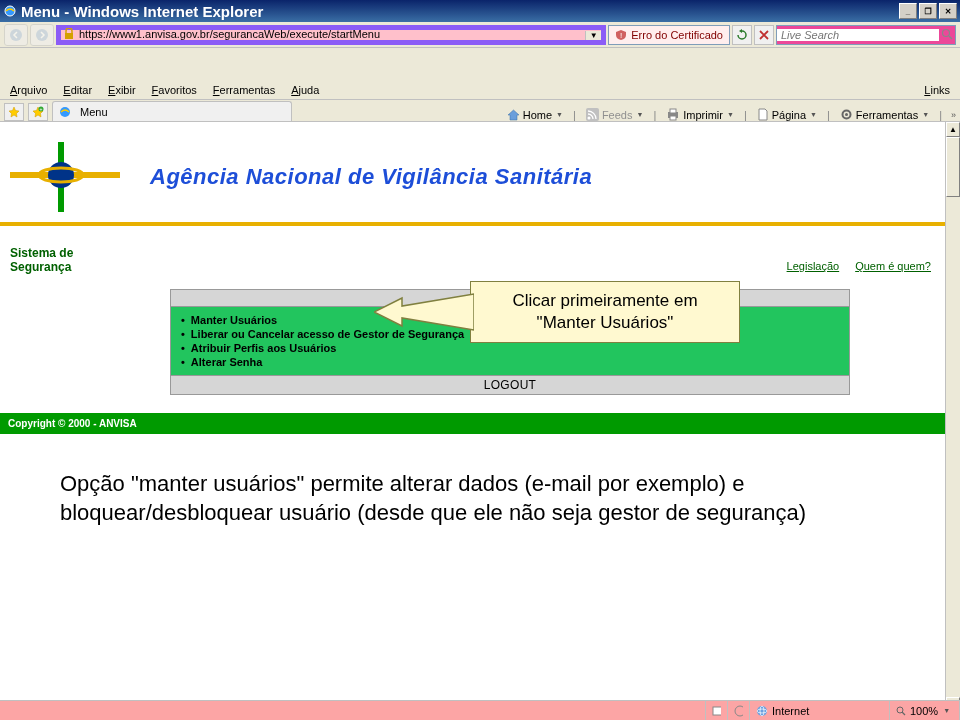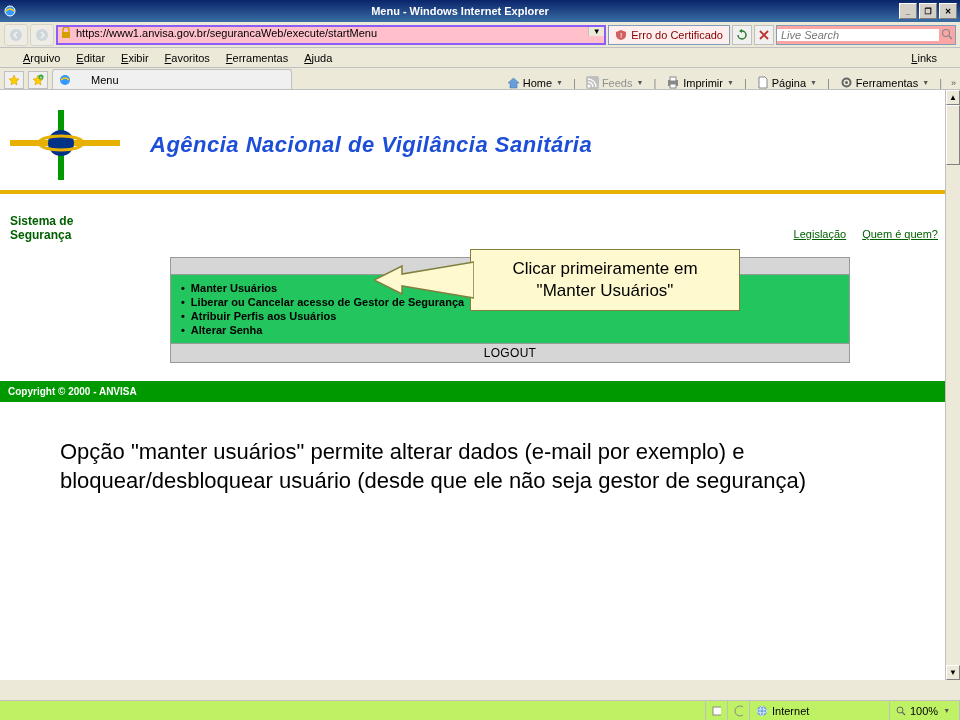--- a/index.html
+++ b/index.html
@@ -1,80 +1,80 @@
 <!DOCTYPE html>
 <html><head>
 <meta charset="utf-8">
 <style>
 * { margin: 0; padding: 0; box-sizing: border-box; font-family: Tahoma, Arial, sans-serif; }
 body { width: 960px; height: 720px; background: #ece9d8; overflow: hidden; font-size: 11px; }
 
 .titlebar { height: 22px; background: linear-gradient(#0a246a, #3a6ea5); color: #fff; display: flex; align-items: center; padding: 0 3px; }
 .titlebar .ie-icon { width: 14px; height: 14px; margin-right: 4px; display: inline-flex; align-items: center; justify-content: center; }
-.titlebar .title { flex: 1; font-size: 11px; font-weight: bold; text-align: center; }
+.titlebar .title { flex: 1; font-size: 15px; font-weight: bold; }
 .titlebar .win-btns { display: flex; gap: 2px; }
 .titlebar .win-btn { width: 18px; height: 16px; background: #d4d0c8; border: 1px solid #fff; border-right-color: #808080; border-bottom-color: #808080; display: flex; align-items: center; justify-content: center; font-size: 8px; font-weight: bold; color: #000; }
 
 .toolbar-row { height: 26px; background: #ece9d8; border-bottom: 1px solid #c0c0c0; display: flex; align-items: center; padding: 0 4px; gap: 2px; }
 .nav-btn { width: 24px; height: 22px; border: 1px solid #c0c0c0; background: #f0f0f0; border-radius: 3px; display: flex; align-items: center; justify-content: center; }
 .nav-btn.disabled { opacity: 0.5; }
-.addr-wrap { flex: 1; display: flex; align-items: flex-start; height: 20px; border: 2px solid #8b5cf6; background: #ffc0cb; }
+.addr-wrap { flex: 1; display: flex; align-items: flex-end; height: 20px; border: 5px solid #8b5cf6; background: #ffc0cb; }
 .addr-wrap .lock { width: 16px; display: flex; align-items: center; justify-content: center; }
 .addr-wrap input { flex: 1; border: none; background: transparent; font-size: 11px; padding: 0 2px; outline: none; }
 .addr-wrap .dd { width: 16px; background: #ece9d8; border-left: 1px solid #c0c0c0; display: flex; align-items: center; justify-content: center; font-size: 8px; }
 .cert-err { height: 20px; border: 1px solid #7f9db9; background: #ffeeee; padding: 0 6px; display: flex; align-items: center; gap: 4px; color: #800000; font-size: 11px; }
 .small-btn { width: 20px; height: 20px; border: 1px solid #c0c0c0; background: #f0f0f0; display: flex; align-items: center; justify-content: center; }
-.search-wrap { display: flex; align-items: center; height: 20px; border: 1px solid #7f9db9; background: #fca5a5; width: 180px; }
+.search-wrap { display: flex; align-items: center; height: 20px; border: 1px solid #7f9db9; background: #ec4899; width: 180px; }
 .search-wrap input { flex: 1; border: none; font-size: 11px; padding: 0 4px; outline: none; color: #888; font-style: italic; }
 
-.menubar { height: 20px; background: #ece9d8; display: flex; align-items: center; padding: 0 15px; border-bottom: 1px solid #c0c0c0; }
+.menubar { height: 20px; background: #ece9d8; display: flex; align-items: center; padding: 0 2px; border-bottom: 1px solid #c0c0c0; margin-top: 32px; }
 .menubar span { padding: 0 8px; font-size: 11px; text-decoration: underline; text-decoration-color: transparent; cursor: default; }
 .menubar span:first-letter { text-decoration: underline; }
 .menubar .spacer { flex: 1; margin-left: auto; }
 
 .tabbar { height: 22px; background: #ece9d8; display: flex; align-items: flex-end; padding: 0 4px; border-bottom: 1px solid #c0c0c0; gap: 4px; }
 .fav-btn { width: 20px; height: 18px; border: 1px solid #c0c0c0; background: #f0f0f0; display: flex; align-items: center; justify-content: center; }
-.tab { height: 20px; background: #f0f0f0; border: 1px solid #c0c0c0; border-bottom: none; padding: 0 10px 0 6px; display: flex; align-items: center; gap: 20px; font-size: 11px; border-radius: 3px 3px 0 0; min-width: 240px; }
+.tab { height: 20px; background: #f0f0f0; border: 1px solid #c0c0c0; border-bottom: none; padding: 0 10px 0 6px; display: flex; align-items: center; gap: 9px; font-size: 11px; border-radius: 3px 3px 0 0; min-width: 240px; }
 .tabbar .right-cmds { margin-left: auto; display: flex; align-items: center; gap: 6px; font-size: 11px; }
 .right-cmds .cmd { display: flex; align-items: center; gap: 3px; padding: 0 2px; }
 .right-cmds .cmd.disabled { color: #909090; }
 .right-cmds .sep { color: #888; margin: 0 2px; }
 .dd-arrow { font-size: 7px; color: #555; margin-left: 1px; }
 
 .content { position: relative; width: 960px; height: 590px; background: #fff; }
 .content-inner { position: absolute; top: 0; left: 0; right: 15px; bottom: 0; background: #fff; }
 .scrollbar-v { position: absolute; right: 0; top: 0; bottom: 0; width: 15px; background: #ece9d8; border-left: 1px solid #c0c0c0; }
 .scrollbar-v .sbtn { height: 15px; background: #ece9d8; border: 1px solid #fff; border-right-color: #808080; border-bottom-color: #808080; display: flex; align-items: center; justify-content: center; font-size: 8px; }
 .scrollbar-v .thumb { height: 60px; background: #ece9d8; border: 1px solid #fff; border-right-color: #808080; border-bottom-color: #808080; margin-top: 0; }
 
 .hdr-logo { display: flex; align-items: center; padding: 20px 10px 10px 10px; gap: 30px; }
 .logo-box { width: 110px; height: 70px; position: relative; }
 .hdr-title { font-size: 22px; font-weight: bold; color: #1d4ed8; font-style: italic; letter-spacing: 0.5px; }
 .yellow-bar { height: 4px; background: #e8b000; margin: 0 0 20px 0; }
 
-.sys-row { display: flex; padding: 0 7px 8px 10px; align-items: flex-start; justify-content: center; }
+.sys-row { display: flex; padding: 0 14px 8px 10px; align-items: flex-start; justify-content: center; }
 .sys-title { color: #006000; font-weight: bold; font-size: 12px; line-height: 1.2; }
 .sys-links { margin-left: auto; display: flex; gap: 16px; align-items: flex-end; padding-top: 14px; }
 .sys-links a { color: #006000; font-size: 11px; text-decoration: underline; }
 
 .menu-box { width: 680px; margin: 6px 10px 0 170px; background: #22c55e; border: 1px solid #999; }
 .menu-box .mb-head { background: #d6d6d6; text-align: center; font-weight: bold; font-size: 11px; padding: 2px; border-bottom: 1px solid #999; }
 .menu-box ul { list-style: none; padding: 6px 10px; }
 .menu-box li { font-size: 11px; font-weight: bold; padding: 1px 0; }
 .menu-box li::before { content: "•"; margin-right: 6px; }
 .menu-box .mb-foot { background: #d6d6d6; text-align: center; font-size: 12px; padding: 2px; border-top: 1px solid #999; letter-spacing: 0.3px; }
 
 .callout { position: absolute; left: 470px; top: 159px; width: 270px; background: #fff9d0; border: 1.5px solid #808040; padding: 8px 10px; font-size: 17px; text-align: center; line-height: 1.3; }
 .arrow { position: absolute; left: 374px; top: 170px; }
 
 .green-bar { background: #009a00; color: #fff; font-size: 10px; font-weight: bold; padding: 5px 8px; margin-top: 18px; }
 
 .expl { font-size: 22px; padding: 35px 60px; line-height: 1.35; color: #000; }
 
-.statusbar { position: absolute; bottom: 0; left: 0; right: 0; height: 20px; background: #bef264; border-top: 1px solid #c0c0c0; display: flex; align-items: center; font-size: 11px; }
+.statusbar { position: absolute; bottom: 0; left: 0; right: 0; height: 20px; background: #fca5a5; border-top: 1px solid #c0c0c0; display: flex; align-items: center; font-size: 11px; }
 .statusbar .cell { border-right: 1px solid #c0c0c0; height: 100%; display: flex; align-items: center; padding: 0 6px; gap: 4px; }
 </style>
 </head>
 <body>
 
 <div class="titlebar">
   <span class="ie-icon">
     <svg width="12" height="12" viewBox="0 0 12 12">
         <circle cx="6" cy="6" r="5" fill="#3399ff" stroke="#fff" stroke-width="1"></circle>
         <path d="M2 6 Q6 2 10 6" stroke="#ffcc00" stroke-width="1.5" fill="none"></path>

